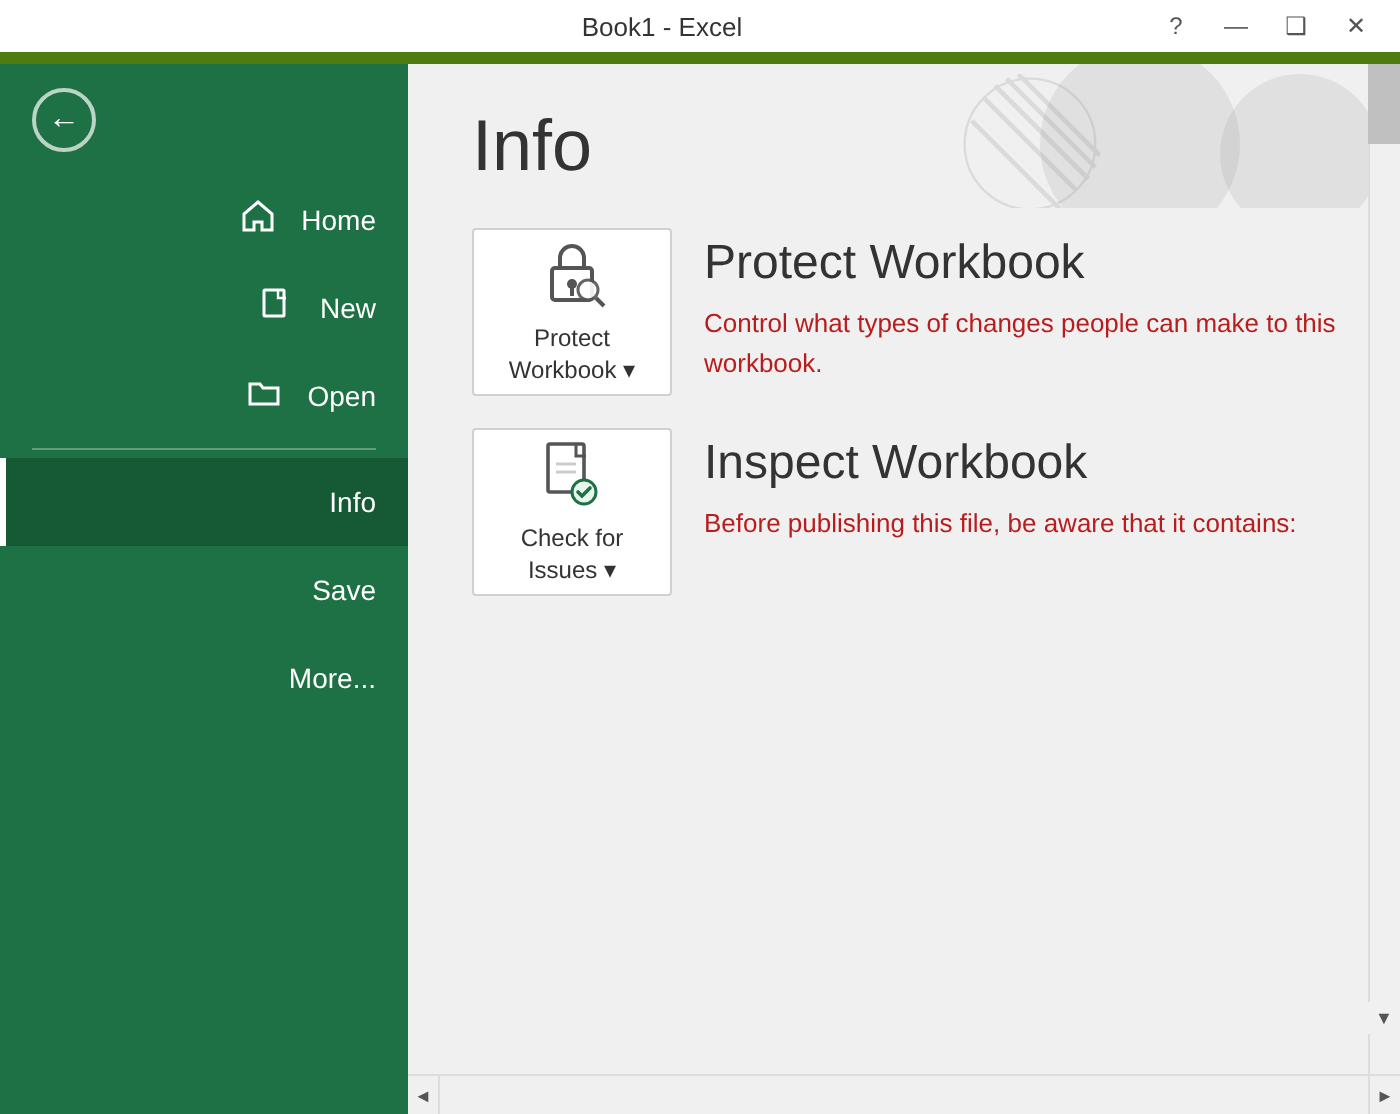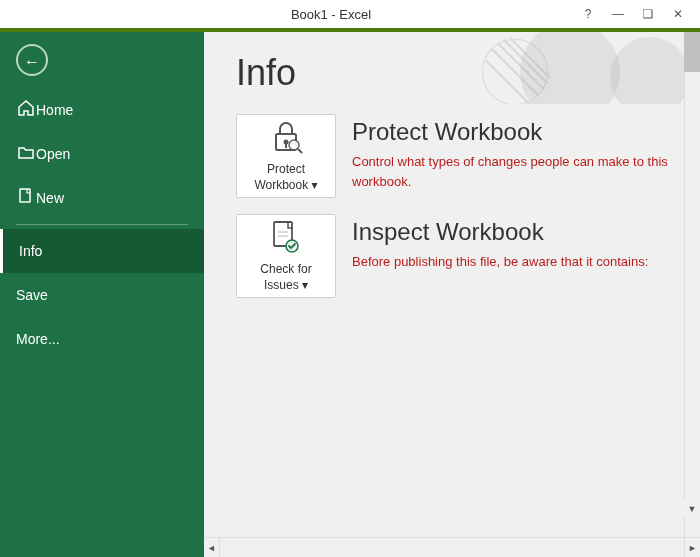--- a/index.html
+++ b/index.html
@@ -14,21 +14,21 @@
     }
 
     
     .title-bar {
       display: flex;
       align-items: center;
       justify-content: space-between;
       background: #fff;
       height: 32px;
       padding: 0 8px;
-      border-bottom: 4px solid #4d7c0f;
+      border-bottom: 6px solid #4d7c0f;
       flex-shrink: 0;
       gap: 40px;
     }
     .title-bar-center {
       font-size: 13px;
       color: #333;
       font-weight: 400;
     }
     .title-bar-controls {
       display: flex;
@@ -84,22 +84,23 @@
       flex-direction: column;
       flex: 1;
     }
     .nav-item {
       display: flex;
       align-items: center;
       padding: 10px 16px;
       color: #fff;
       cursor: pointer;
       font-size: 14px;
-      gap: 0;
+      gap: 12px;
       height: 44px;
+      justify-content: flex-end;
     }
     .nav-item.active {
       background: #155a35;
       border-left: 3px solid #fff;
     }
     .nav-icon {
       font-size: 16px;
       width: 20px;
       text-align: center;
       flex-shrink: 0;
@@ -324,34 +325,34 @@
           <svg width="18" height="18" viewBox="0 0 18 18" fill="none" xmlns="http://www.w3.org/2000/svg">
             <path d="M9 2L2 8v8h5v-4h4v4h5V8L9 2z" stroke="white" stroke-width="1.5" fill="none"></path>
           </svg>
         </span>
         <span>Home</span>
       </div>
 
       <div class="nav-item">
         <span class="nav-icon">
           <svg width="18" height="18" viewBox="0 0 18 18" fill="none" xmlns="http://www.w3.org/2000/svg">
-            <path d="M2 5h5l1.5 2H16v8H2V5z" stroke="white" stroke-width="1.5" fill="none"></path>
-          </svg>
-        </span>
-        <span>Open</span>
-      </div>
-
-      <div class="nav-item">
-        <span class="nav-icon">
-          <svg width="18" height="18" viewBox="0 0 18 18" fill="none" xmlns="http://www.w3.org/2000/svg">
             <rect x="3" y="2" width="10" height="13" rx="0.5" stroke="white" stroke-width="1.5" fill="none"></rect>
             <path d="M10 2v4h4" stroke="white" stroke-width="1.2" fill="none"></path>
           </svg>
         </span>
         <span>New</span>
+      </div>
+
+      <div class="nav-item">
+        <span class="nav-icon">
+          <svg width="18" height="18" viewBox="0 0 18 18" fill="none" xmlns="http://www.w3.org/2000/svg">
+            <path d="M2 5h5l1.5 2H16v8H2V5z" stroke="white" stroke-width="1.5" fill="none"></path>
+          </svg>
+        </span>
+        <span>Open</span>
       </div>
       <hr class="nav-divider">
 
       <div class="nav-item active">
         <span>Info</span>
       </div>
 
       <div class="nav-item">
         <span>Save</span>
       </div>

